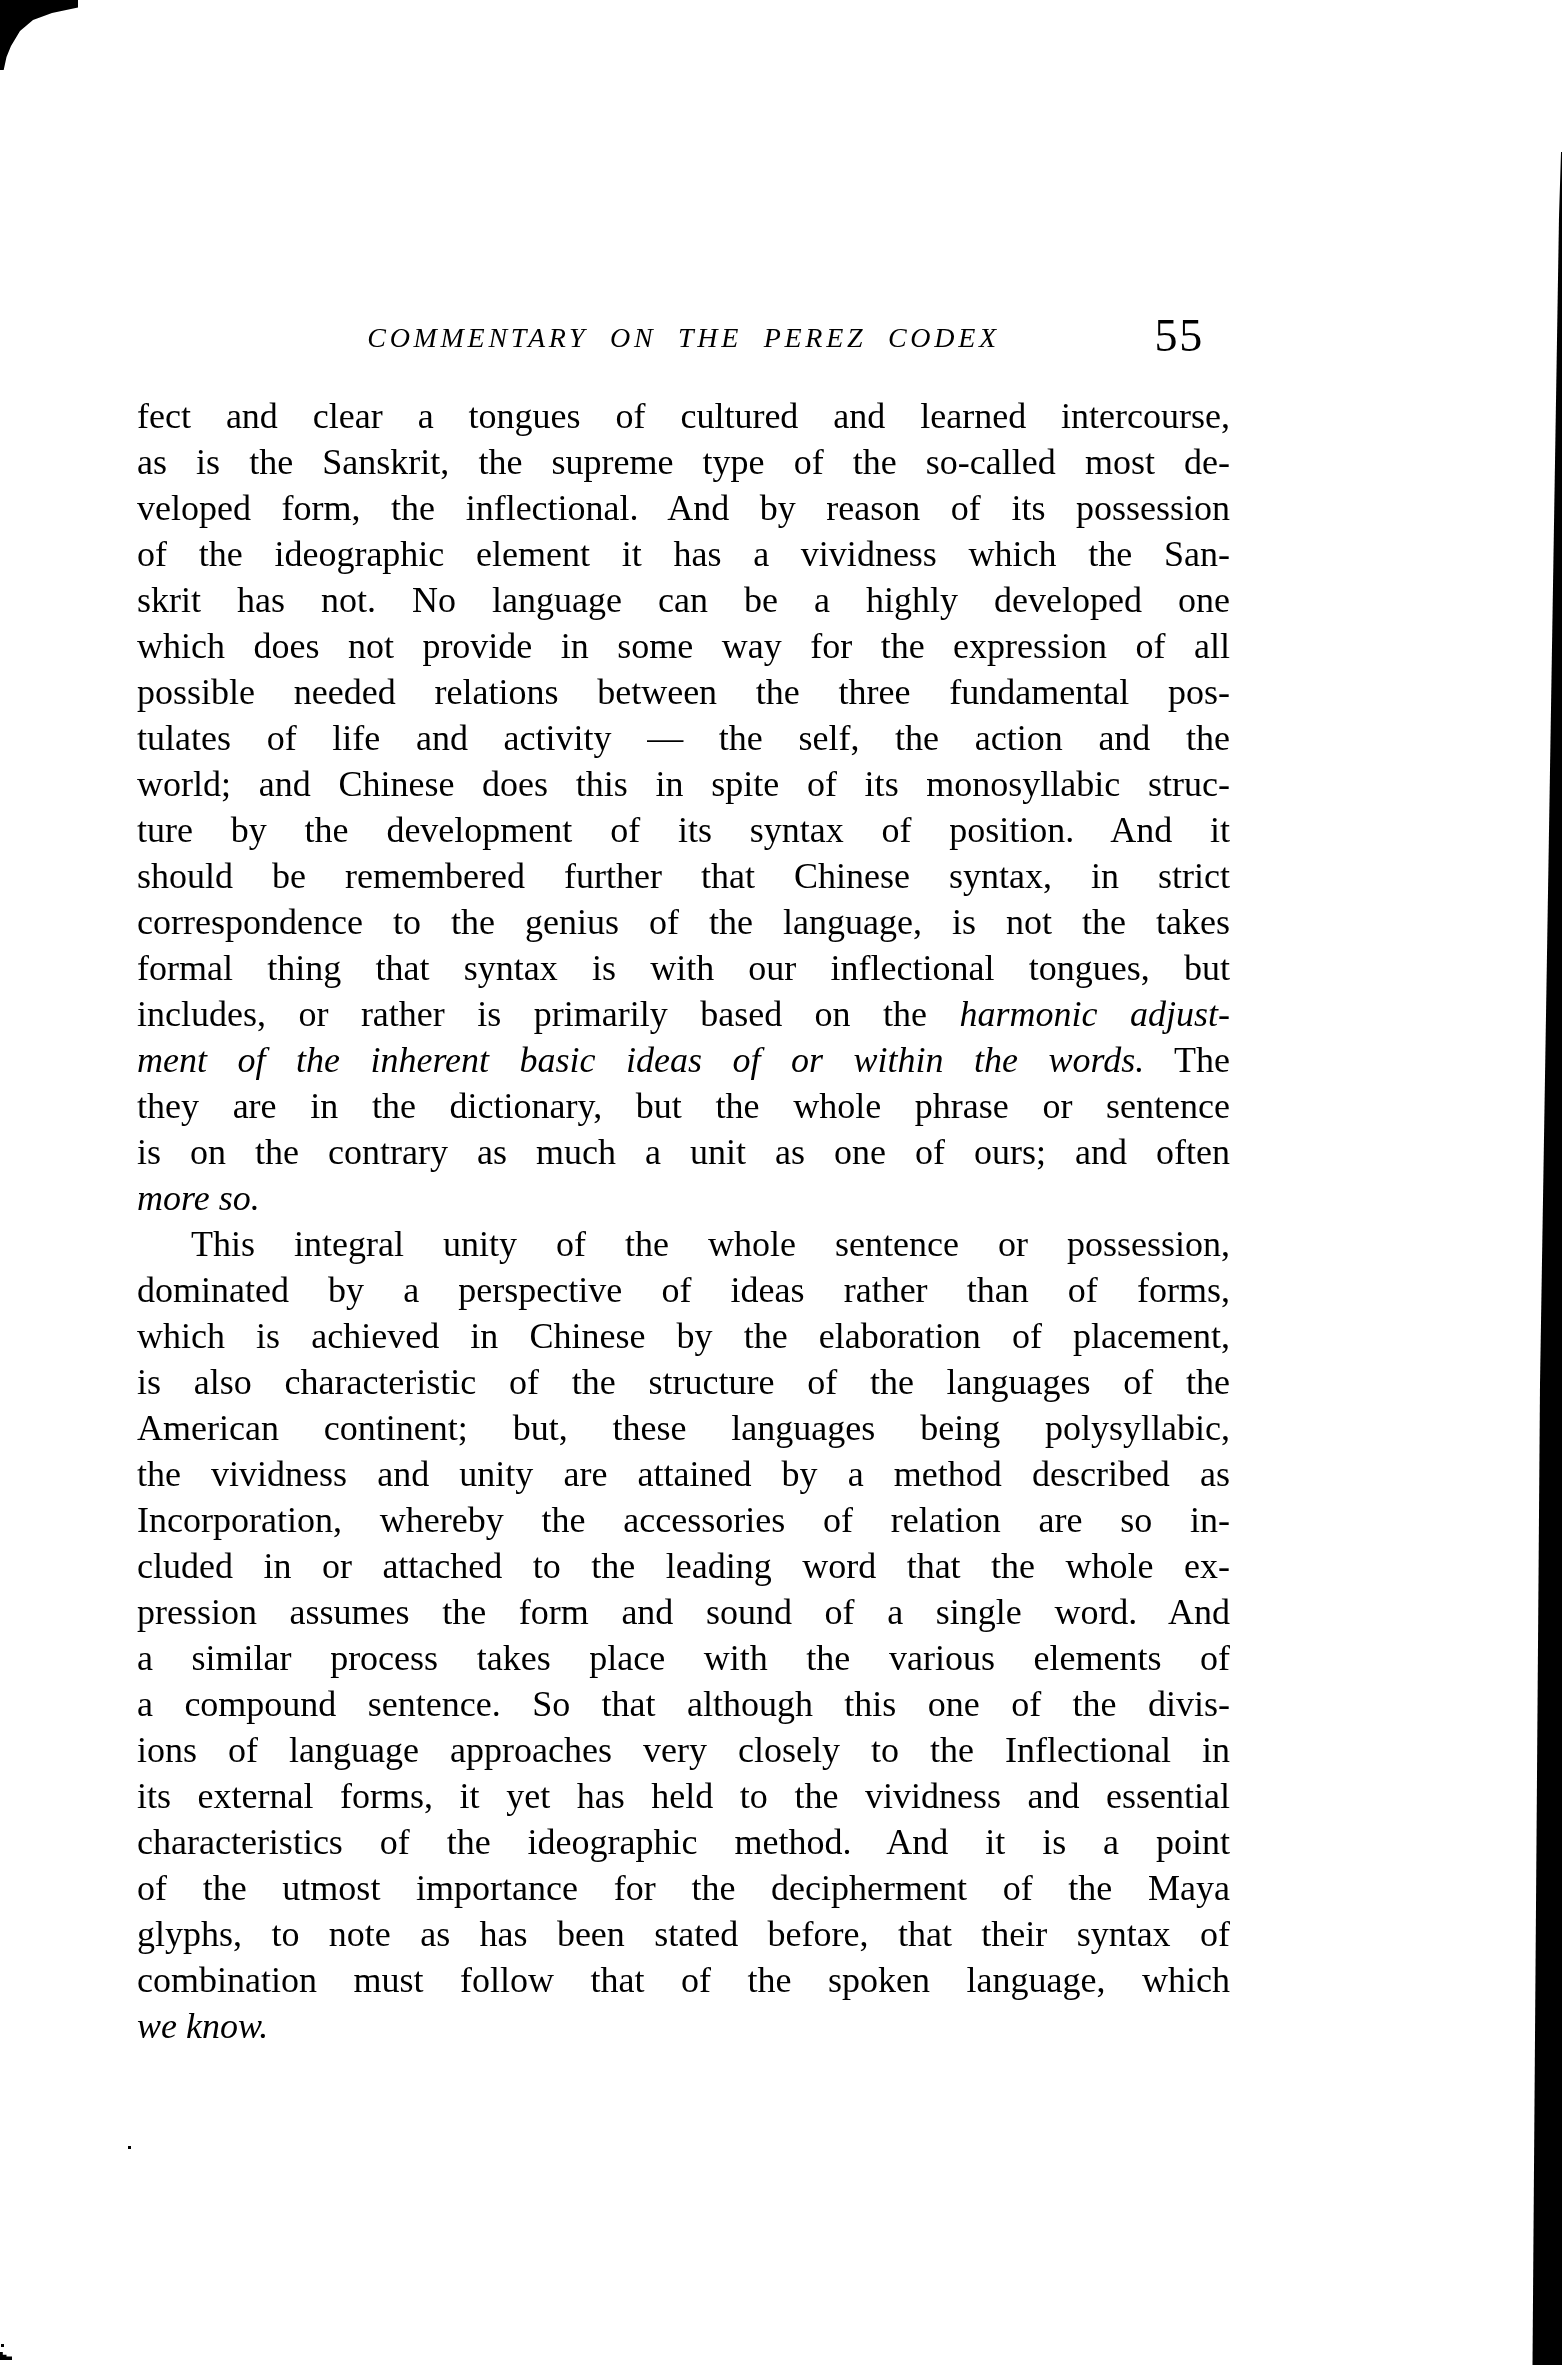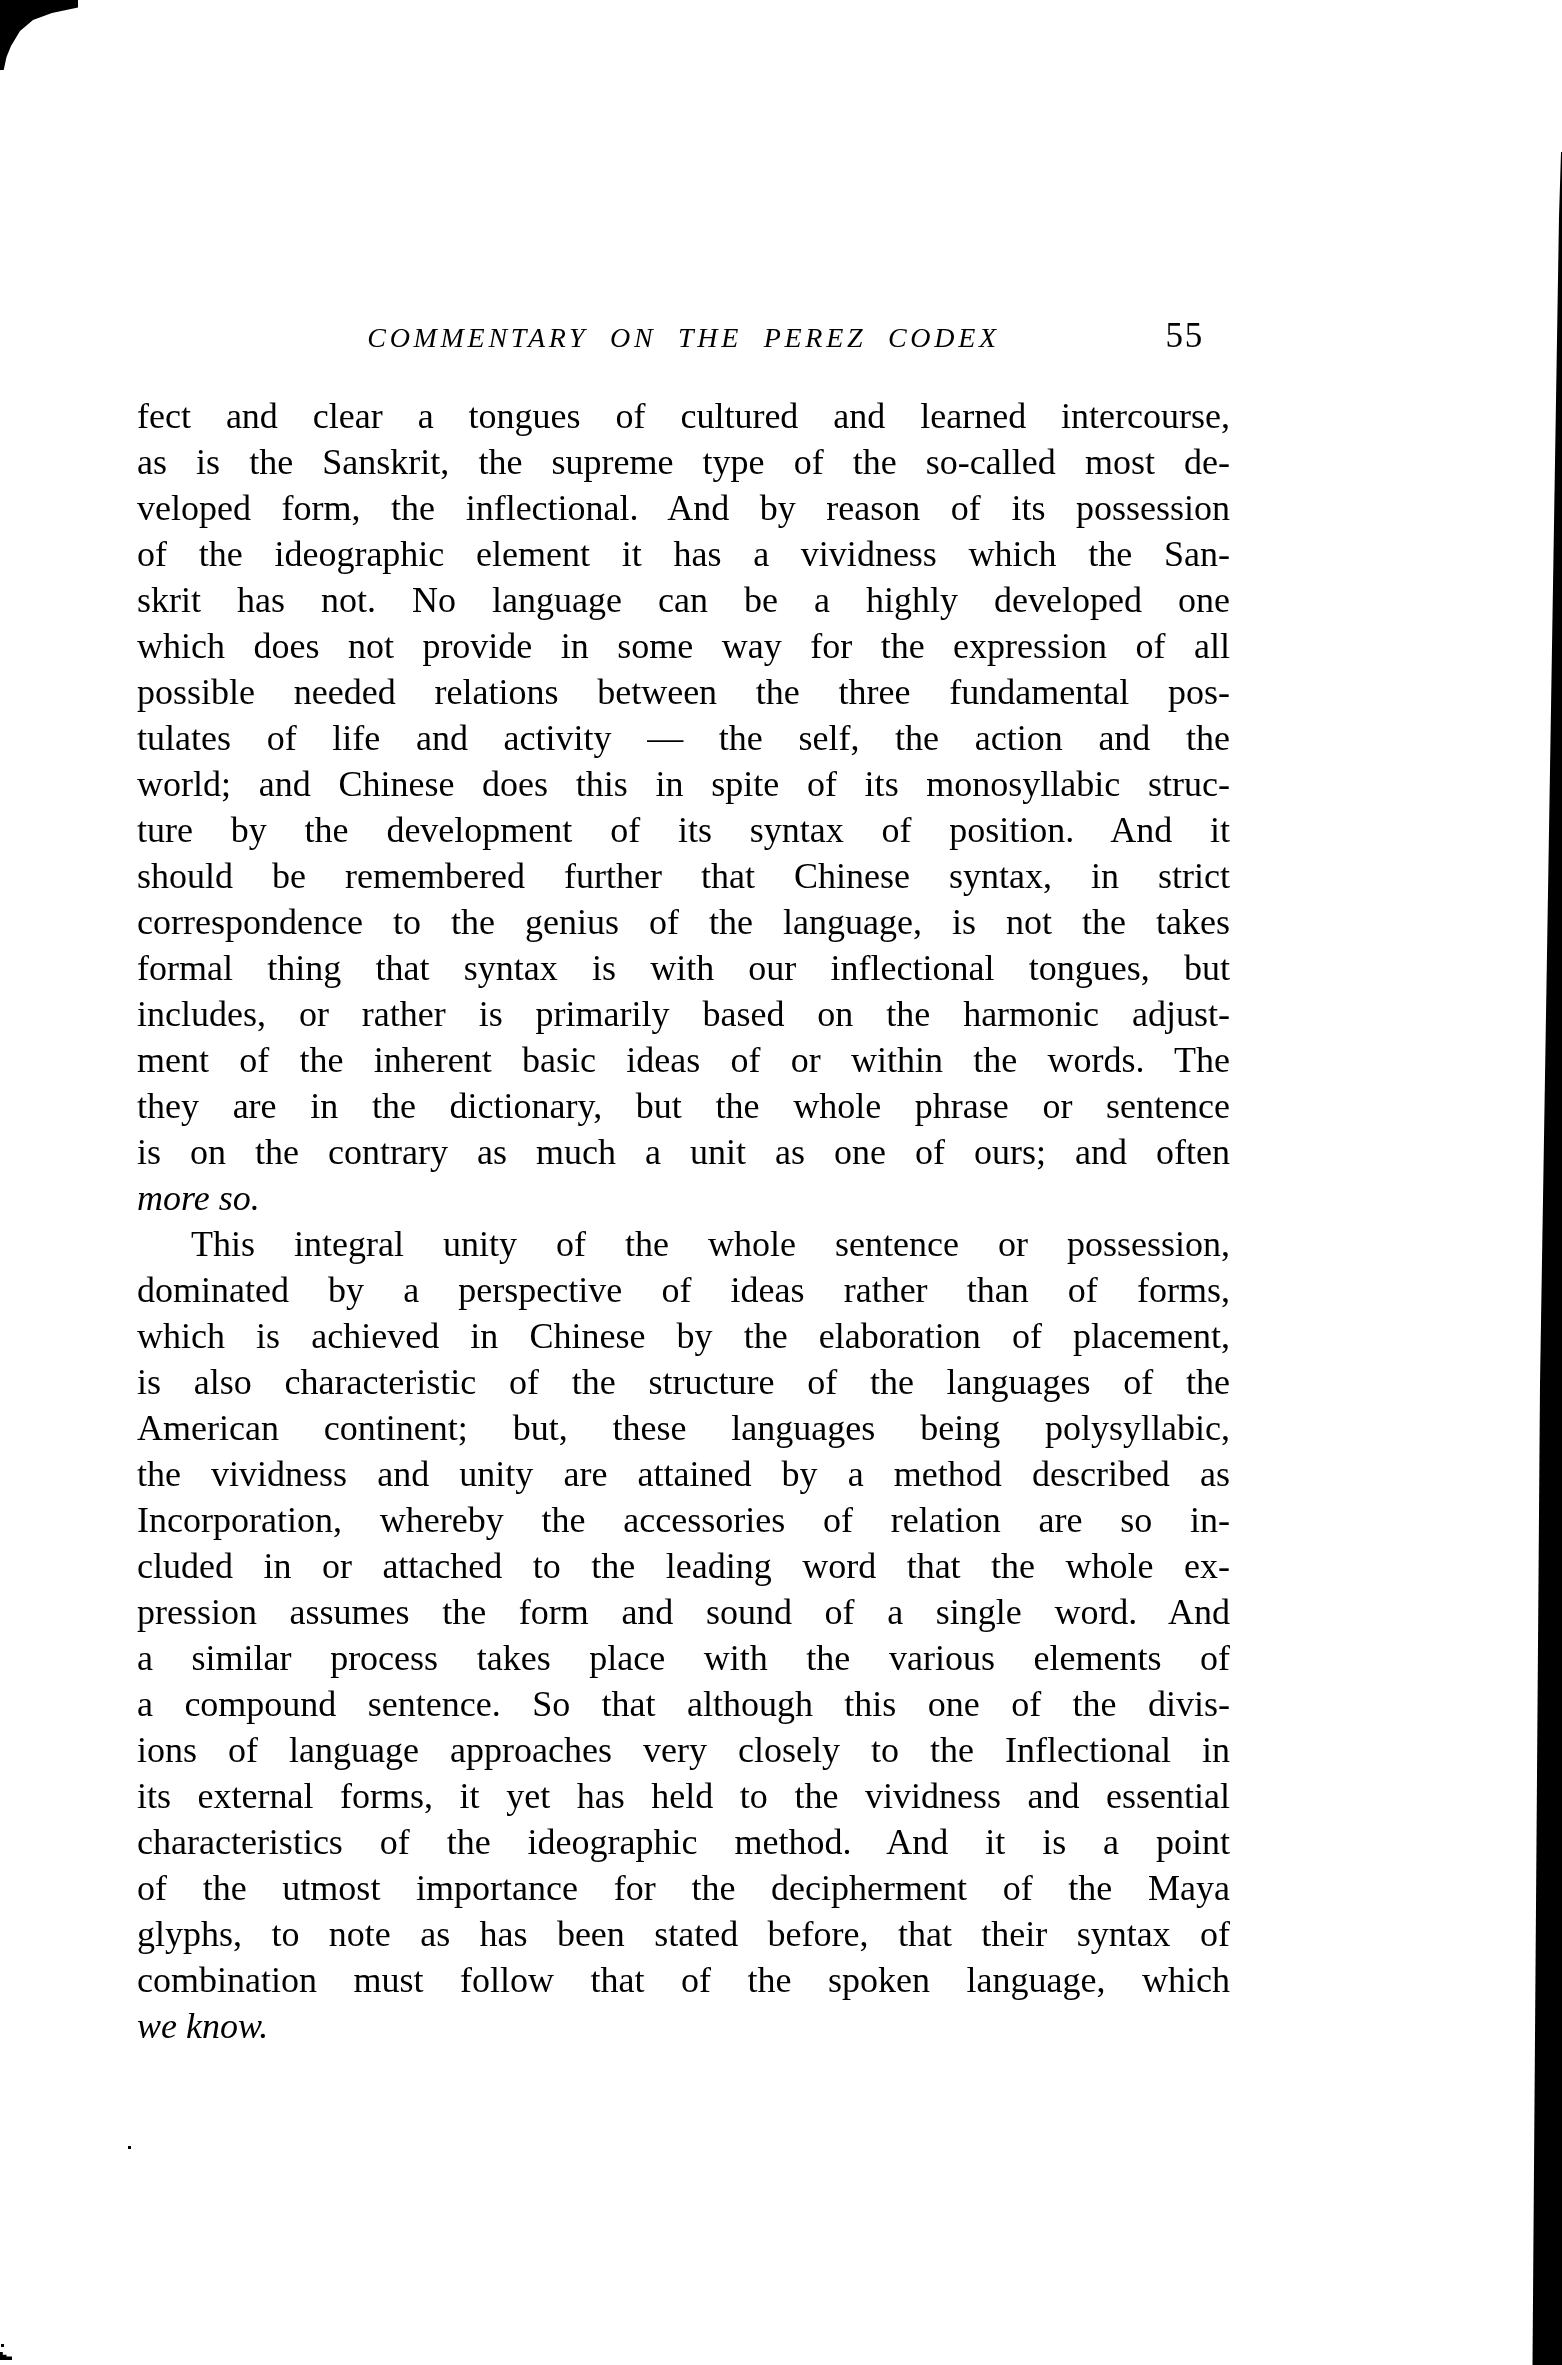--- a/index.html
+++ b/index.html
@@ -61,21 +61,21 @@
     text-align: center;
     font-size: 28px;
     line-height: 33px;
     letter-spacing: 3.7px;
     word-spacing: 11px;
     font-style: italic;
   }
   #page-number {
     position: absolute;
     right: 26px; top: -3.7px;
-    font-size: 35px;
+    font-size: 46px;
     line-height: 37px;
     letter-spacing: 1.8px;
   }
 
   
   #body-text {
     position: absolute;
     left: 137px; top: 393px;
     width: 1093px;
     font-size: 36px;
@@ -88,20 +88,21 @@
   }
   .line.no-justify {
     text-align: left;
     text-align-last: left;
     font-style: italic;
   }
   .line.indent {
     text-indent: 54px;
   }
   .line .it {
+    font-style: italic;
   }
 </style>
 </head>
 <body>
 
 <div id="page">
 
   <div id="corner-blob"></div>
   <div id="gutter-strip"></div>
   <div id="bottom-left-mark"></div>

